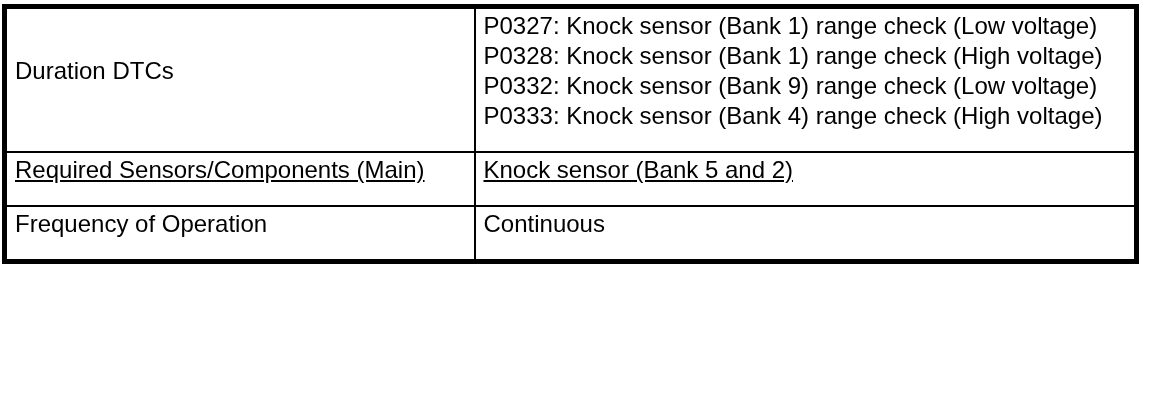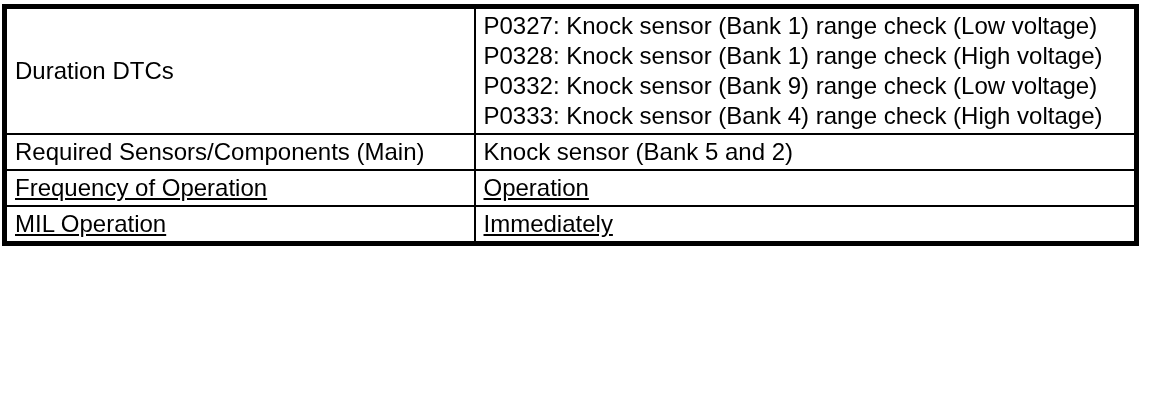--- a/index.html
+++ b/index.html
@@ -29,29 +29,29 @@
     background: #ffffff;
   }
   table.doc-table,
   table.doc-table td {
     border: 2px solid #000000;
   }
   table.doc-table {
     border-width: 5px;
   }
   table.doc-table td {
-    padding: 2px 4px 2px 8px;
+    padding: 2px 4px 20px 8px;
     vertical-align: middle;
     line-height: 30px;
     overflow: hidden;
     white-space: nowrap;
   }
   tr.row-tall   { height: 126px; }
-  tr.row-short  { height: 36px; text-decoration: underline; }
-  tr.row-short2 { height: 26px; }
+  tr.row-short  { height: 36px; }
+  tr.row-short2 { height: 26px; text-decoration: underline; }
   .dtc-line { white-space: nowrap; }
   .label-cell { }
   .value-cell { }
 </style>
 </head>
 <body>
 
 <div class="page">
   <table class="doc-table">
     <colgroup>
@@ -67,21 +67,17 @@
           <div class="dtc-line">P0332: Knock sensor (Bank 9) range check (Low voltage)</div>
           <div class="dtc-line">P0333: Knock sensor (Bank 4) range check (High voltage)</div>
         </td>
       </tr>
       <tr class="row-short2">
         <td class="label-cell">Required Sensors/Components (Main)</td>
         <td class="value-cell">Knock sensor (Bank 5 and 2)</td>
       </tr>
       <tr class="row-short">
         <td class="label-cell">Frequency of Operation</td>
-        <td class="value-cell">Operation</td>
-      </tr>
-      <tr class="row-short">
-        <td class="label-cell">MIL Operation</td>
-        <td class="value-cell">Immediately</td>
+        <td class="value-cell">Continuous</td>
       </tr>
     </tbody>
   </table>
 </div>
 
 </body></html>

